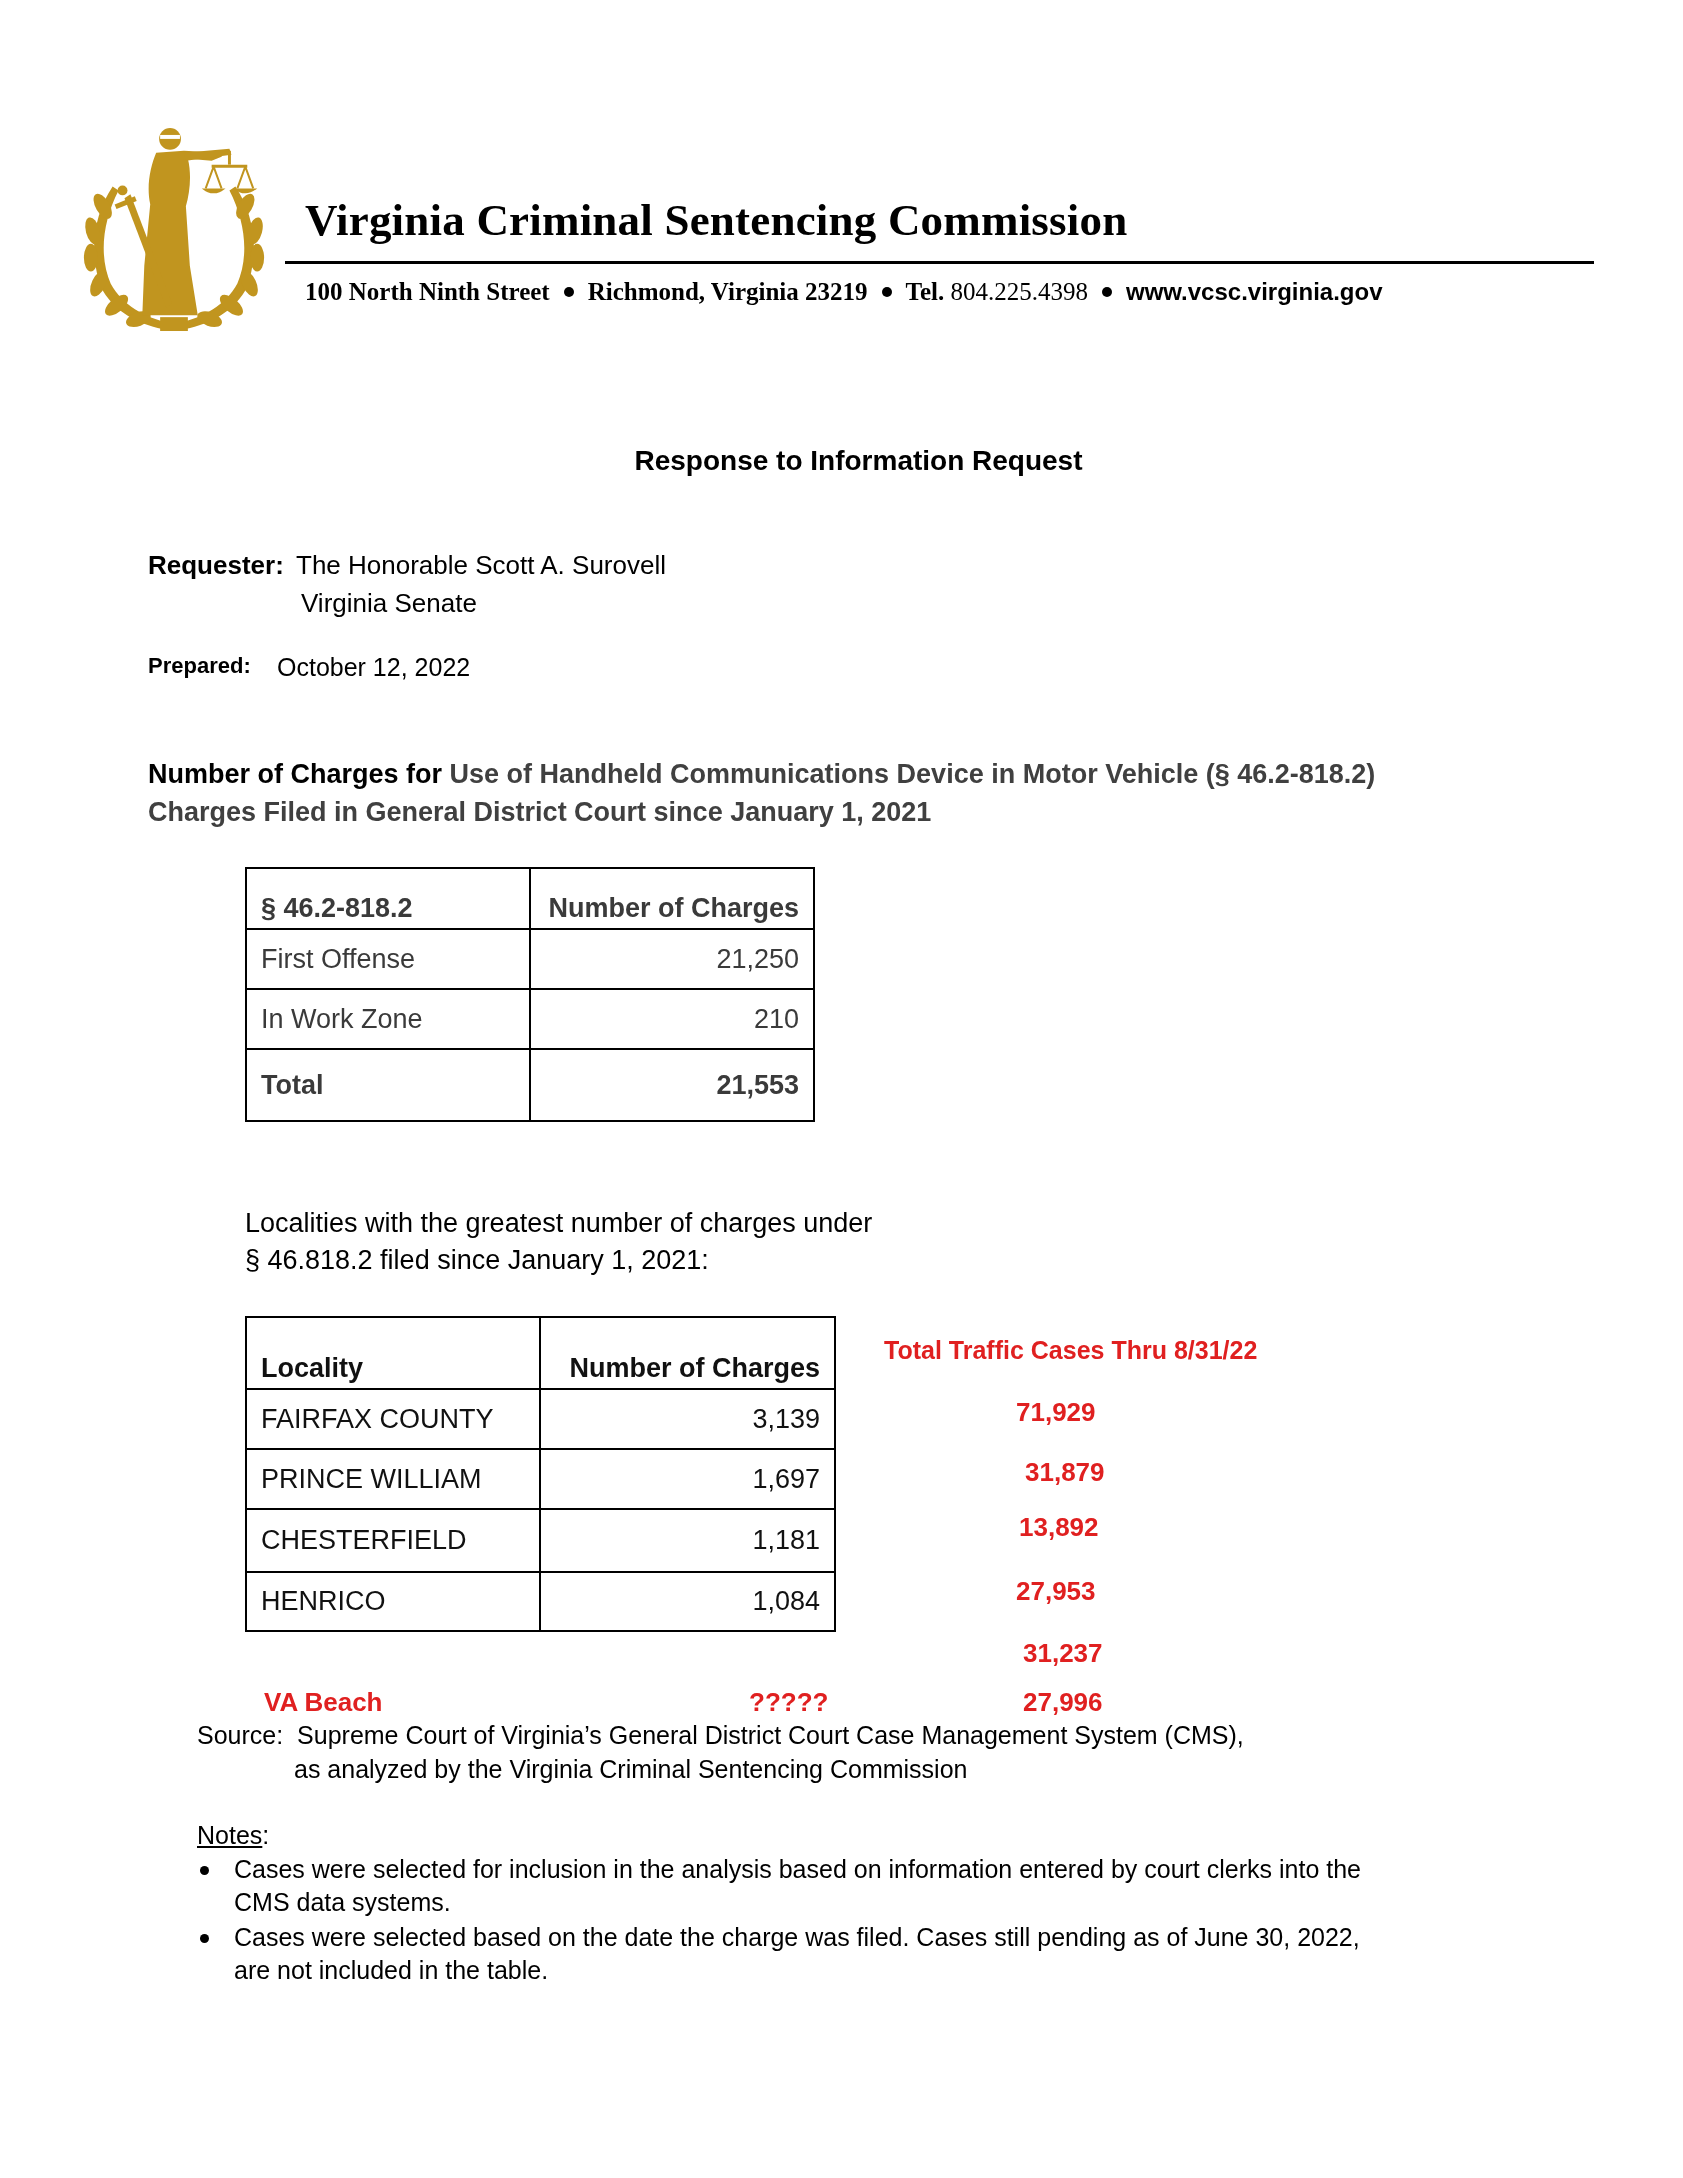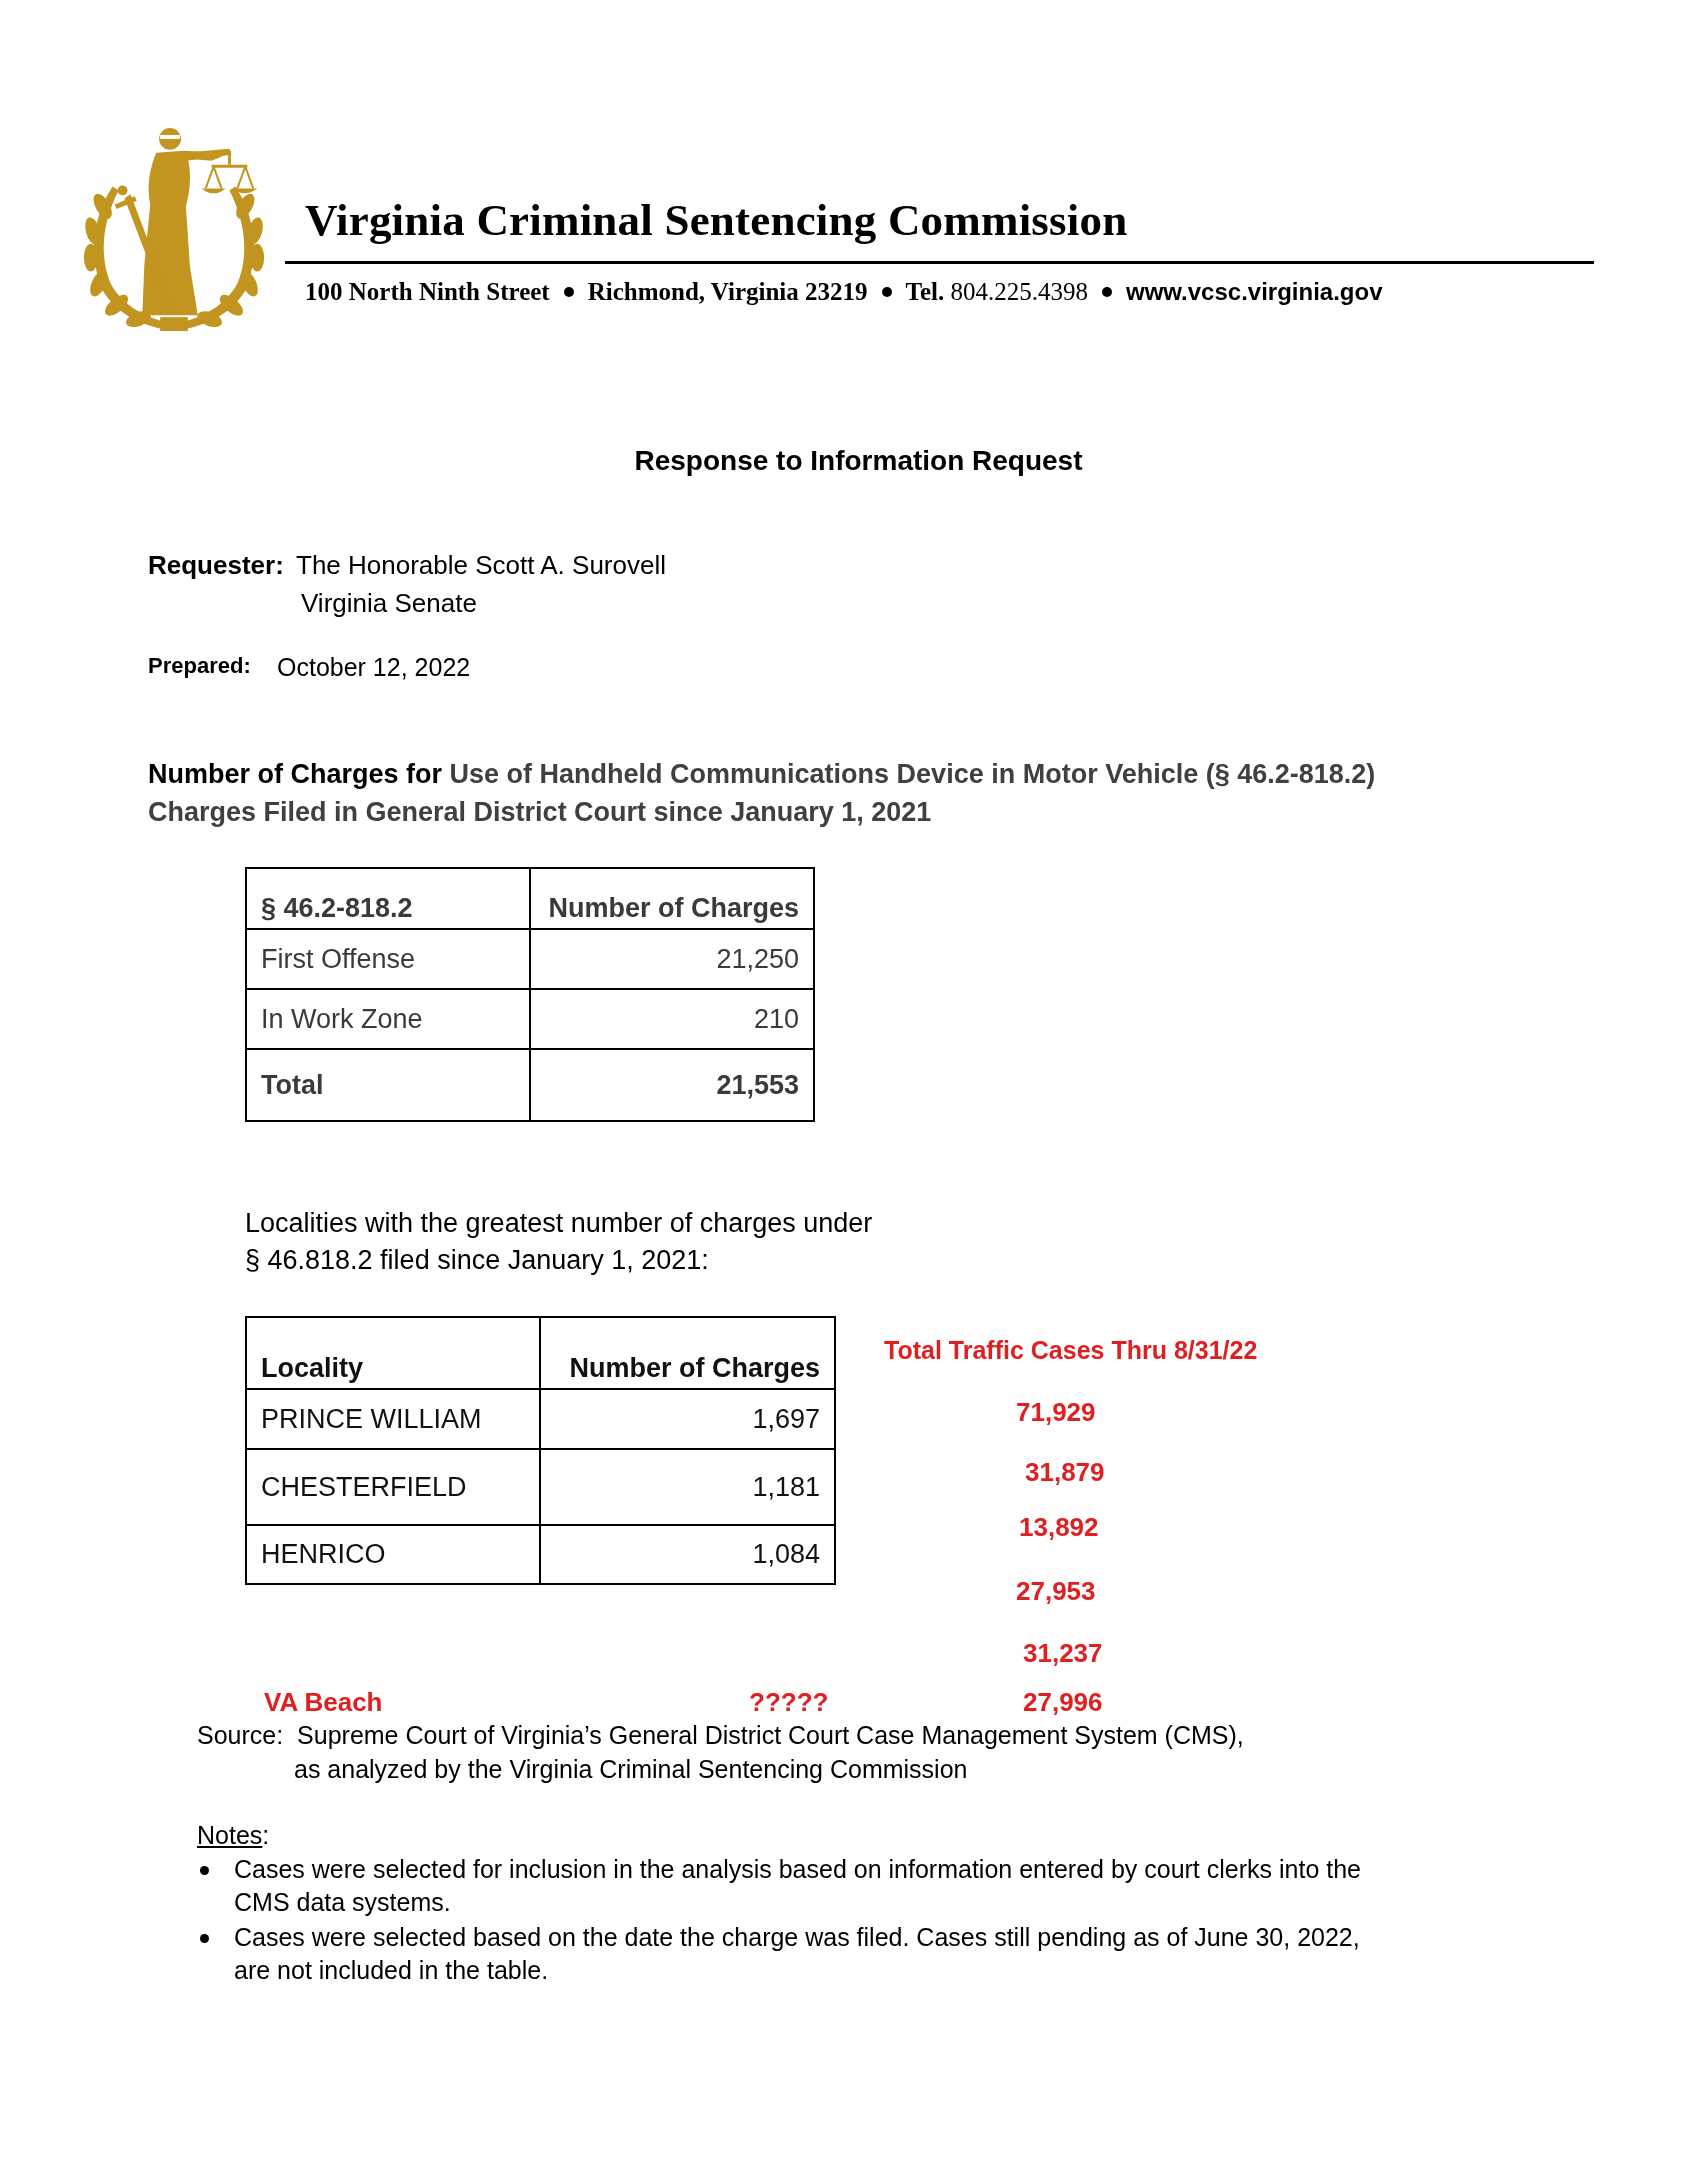--- a/index.html
+++ b/index.html
@@ -120,24 +120,28 @@
   <colgroup>
       <col style="width:295px">
       <col style="width:296px">
     </colgroup>
   <tbody>
       <tr class="hdr" style="height:72px;">
     <td>Locality</td>
     <td class="num">Number of Charges</td>
   </tr>
   <tr style="height:60px;">
+    <td>FAIRFAX COUNTY</td>
+    <td class="num">3,139</td>
+  </tr>
+  <tr style="height:60px;">
     <td>PRINCE WILLIAM</td>
     <td class="num">1,697</td>
   </tr>
-  <tr style="height:76px;">
+  <tr style="height:63px;">
     <td>CHESTERFIELD</td>
     <td class="num">1,181</td>
   </tr>
   <tr style="height:59px;">
     <td>HENRICO</td>
     <td class="num">1,084</td>
   </tr>
 </tbody>
   </table>
 

